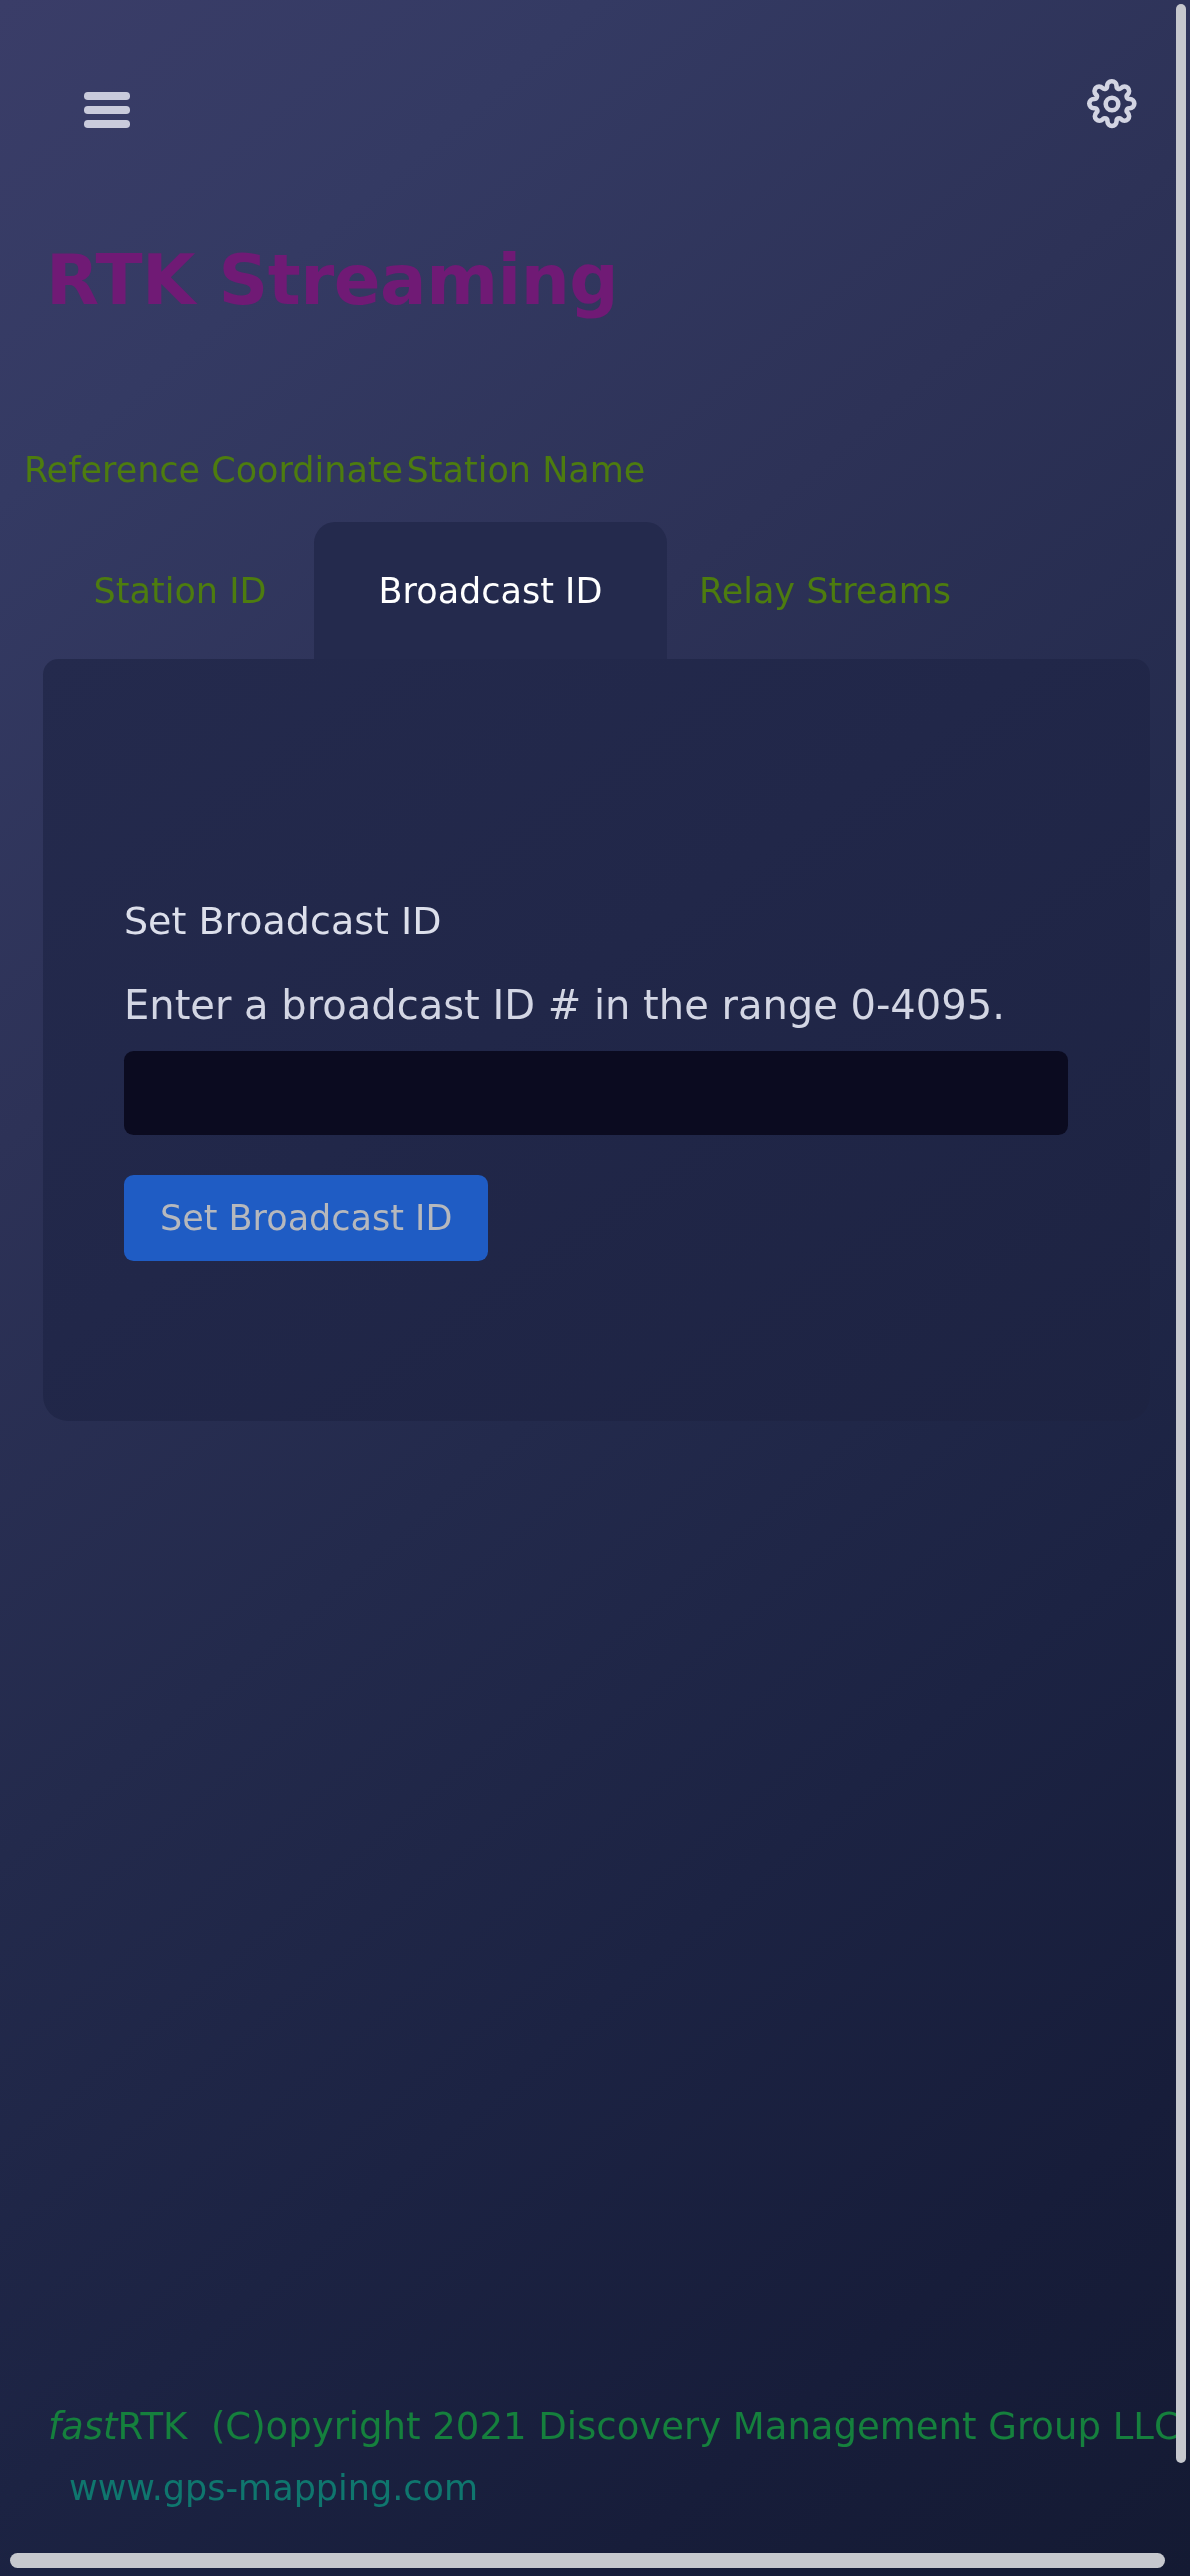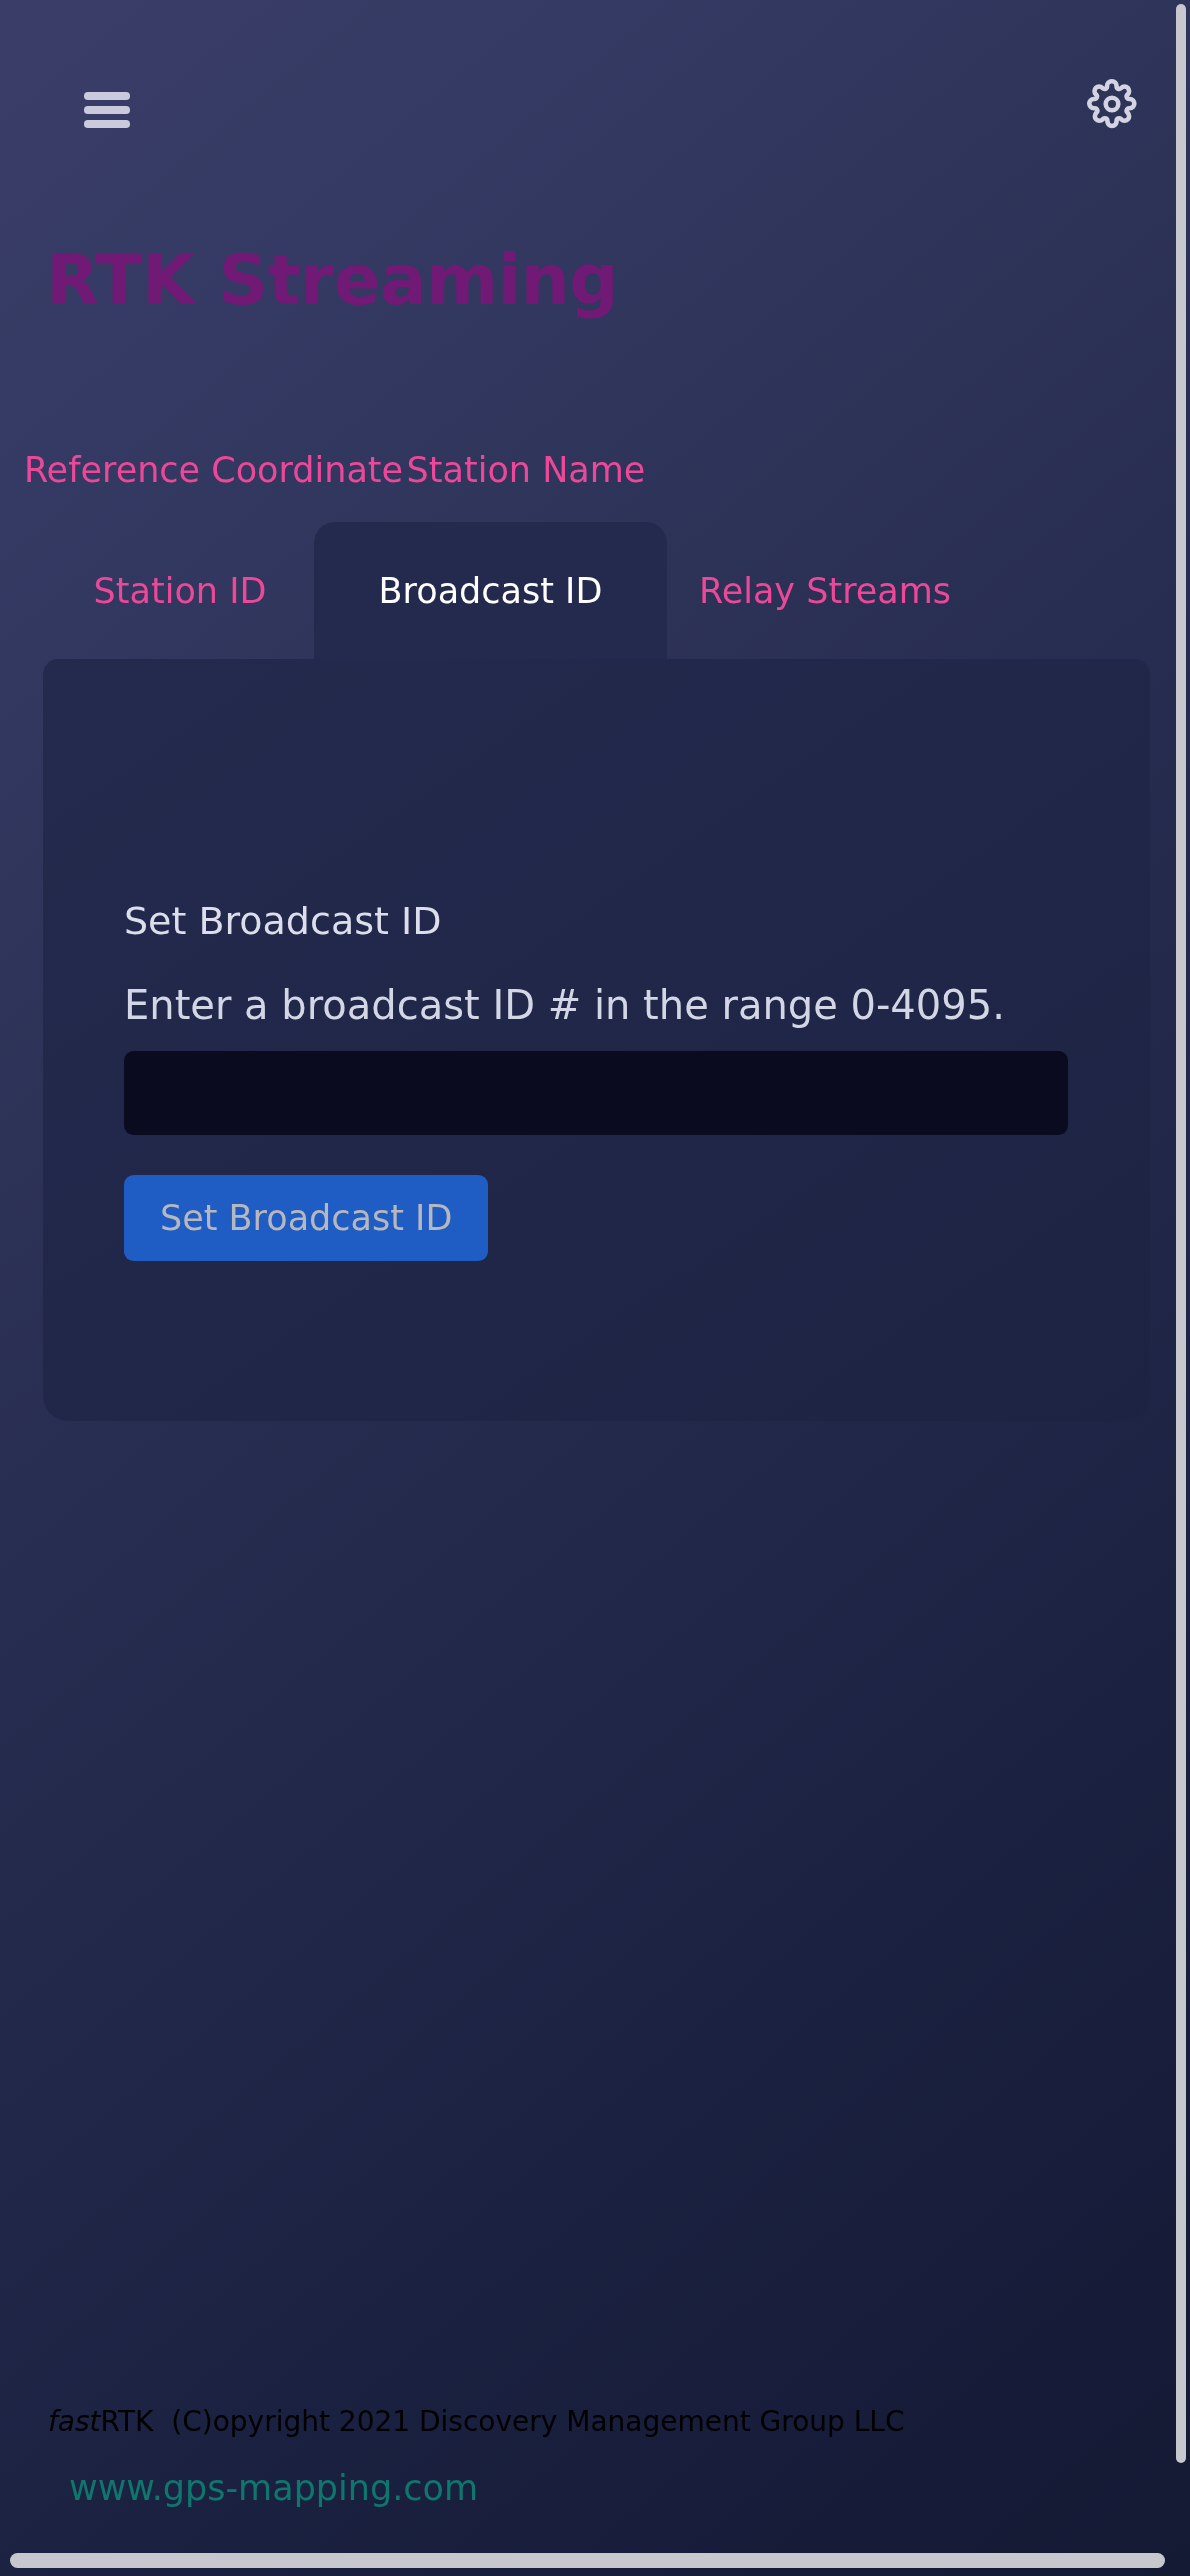--- a/index.html
+++ b/index.html
@@ -52,21 +52,21 @@
   
   .tabrow{
     position:absolute; left:0; width:1150px;
     display:flex; align-items:flex-end;
   }
   .tabrow-1{ top:436px; height:67px; }
   .tabrow-2{ top:522px; height:137px; }
 
   .tab{
     display:flex; align-items:center; justify-content:center;
-    color:#ec4899; font-size:35px; font-weight:400;
+    color:#4d7c0f; font-size:35px; font-weight:400;
     white-space:nowrap; cursor:pointer;
     font-family:"DejaVu Sans", sans-serif;
   }
   .tabrow-1 .tab{ height:67px; }
   .tabrow-2 .tab{ height:137px; }
 
   .t-refcoord{ width:335px; margin-left:46px; }
   .t-stationname{ width:240px; margin-left:25px; }
 
   .t-stationid{ width:268px; margin-left:46px; }
@@ -119,21 +119,21 @@
     cursor:pointer;
     display:flex; align-items:center; justify-content:center;
   }
 
   
   .footer{
     position:absolute; left:0; top:2405px; width:1150px;
   }
   .copyright{
     position:absolute; left:48px; top:0;
-    font-size:28px; color:#000000; white-space:nowrap;
+    font-size:37px; color:#15803d; white-space:nowrap;
   }
   .copyright .fast{ font-style:italic; }
   .weblink{
     position:absolute; left:69px; top:63px;
     font-size:35px; color:#0f766e; text-decoration:none;
     white-space:nowrap;
   }
 
   
   .scrollbar-track{

